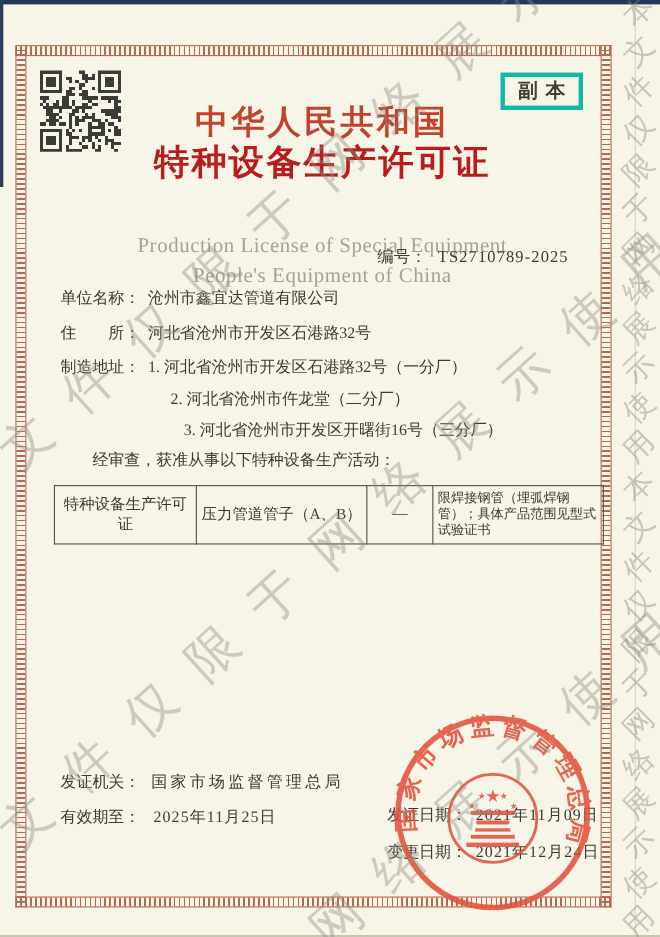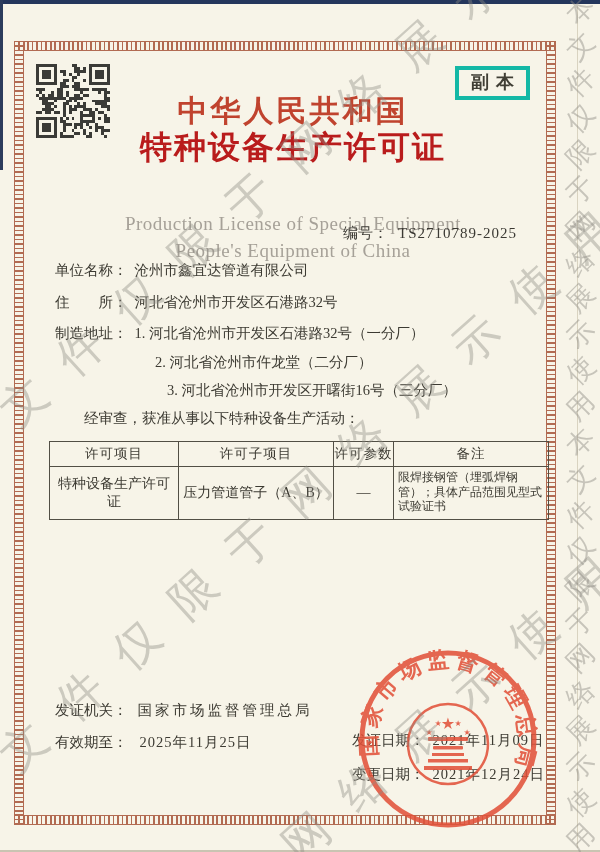--- a/index.html
+++ b/index.html
@@ -349,26 +349,20 @@
 <div class="fl" id="f-approve">经审查，获准从事以下特种设备生产活动：</div>
 
 <table class="permit-table">
   <colgroup>
       <col class="c1">
       <col class="c2">
       <col class="c3">
       <col class="c4">
     </colgroup>
   <tbody>
-      <tr>
-    <th>许可项目</th>
-    <th>许可子项目</th>
-    <th>许可参数</th>
-    <th>备注</th>
-  </tr>
   <tr>
     <td>特种设备生产许可证</td>
     <td>压力管道管子（A、B）</td>
     <td>—</td>
     <td class="remark">限焊接钢管（埋弧焊钢管）；具体产品范围见型式试验证书</td>
   </tr>
 </tbody>
   </table>
 
 <div class="ft" id="ft-issuer">

